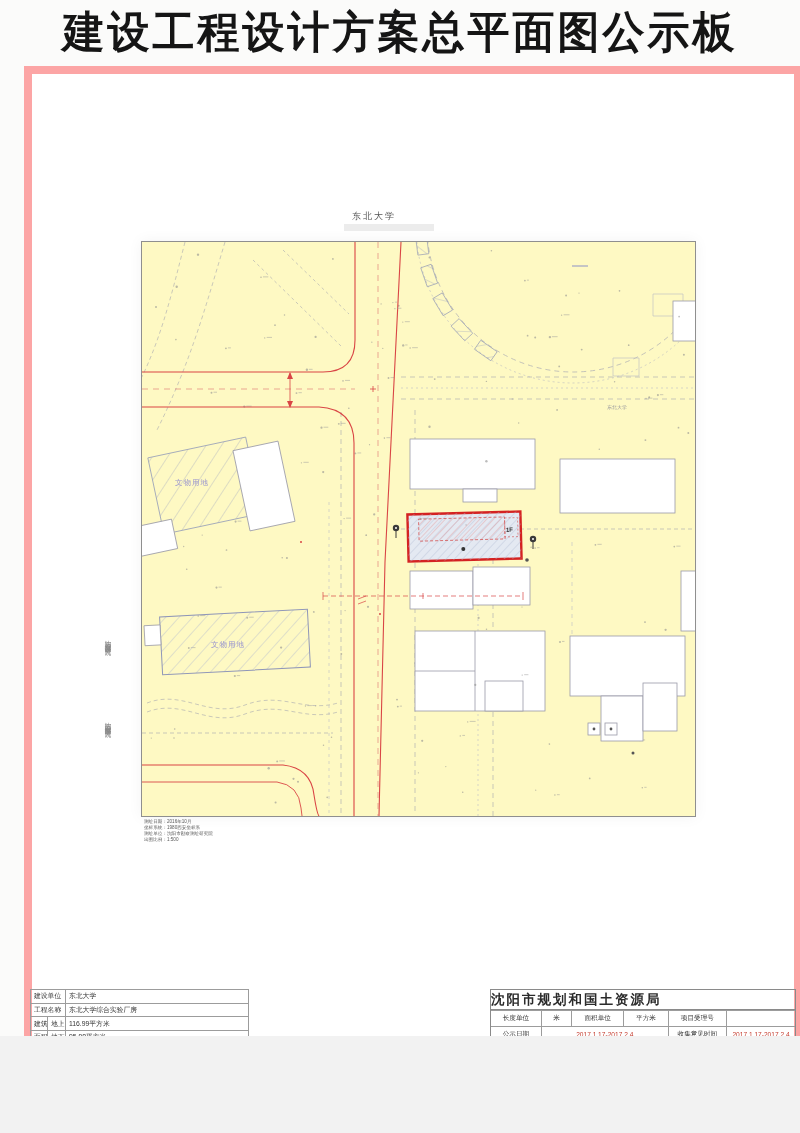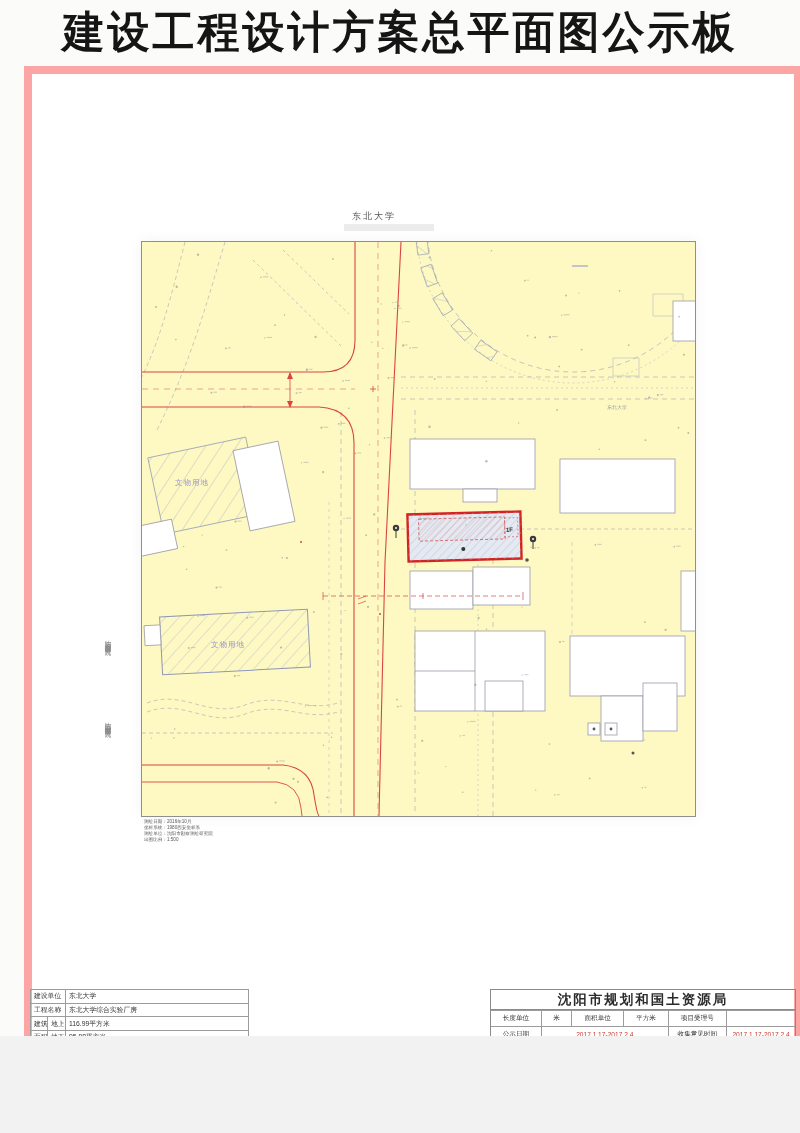--- a/index.html
+++ b/index.html
@@ -17,21 +17,21 @@
   .campus-strip{position:absolute;left:312px;top:150px;width:90px;height:7px;background:#ececec;}
   .map-meta{position:absolute;left:112px;top:745px;width:150px;font-size:4.6px;line-height:6px;color:#5a5a5a;}
   .v-credit{position:absolute;left:71px;writing-mode:vertical-rl;font-size:6.5px;color:#8a8a8a;letter-spacing:1px;}
   .v1{top:561px;} .v2{top:643px;}
   
   table.lt{position:absolute;left:-2px;top:915px;width:219px;border-collapse:collapse;table-layout:fixed;}
   table.lt td{border:1px solid #9c9c9c;font-size:6.8px;color:#333;padding:0 1px 0 3px;
               height:12.7px;overflow:hidden;white-space:nowrap;}
   
   .agency{position:absolute;left:458px;top:915px;width:304px;height:131px;border:1px solid #8a8a8a;}
-  .agency-name{height:19px;line-height:20px;text-align:center;font-family:"Liberation Serif",serif;
+  .agency-name{height:19px;line-height:20px;text-align:left;font-family:"Liberation Serif",serif;
                font-weight:bold;font-size:13.5px;letter-spacing:2px;color:#2b2b2b;
                border-bottom:1px solid #8a8a8a;}
   table.ut{width:100%;border-collapse:collapse;table-layout:fixed;}
   table.ut td{border:1px solid #9c9c9c;font-size:6.6px;color:#333;height:15px;
               padding:0 2px;text-align:center;overflow:hidden;white-space:nowrap;}
   table.ut td.red{color:#c43c2e;}
   table.ut tr td:first-child{border-left:none;} table.ut tr td:last-child{border-right:none;}
   .notes{padding:3px 5px 0 6px;font-size:6.2px;line-height:10.4px;color:#222;letter-spacing:-0.1px;}
   .notes div{white-space:nowrap;overflow:hidden;}
   .ind1{padding-left:13px;} .ind2{padding-left:24px;}

